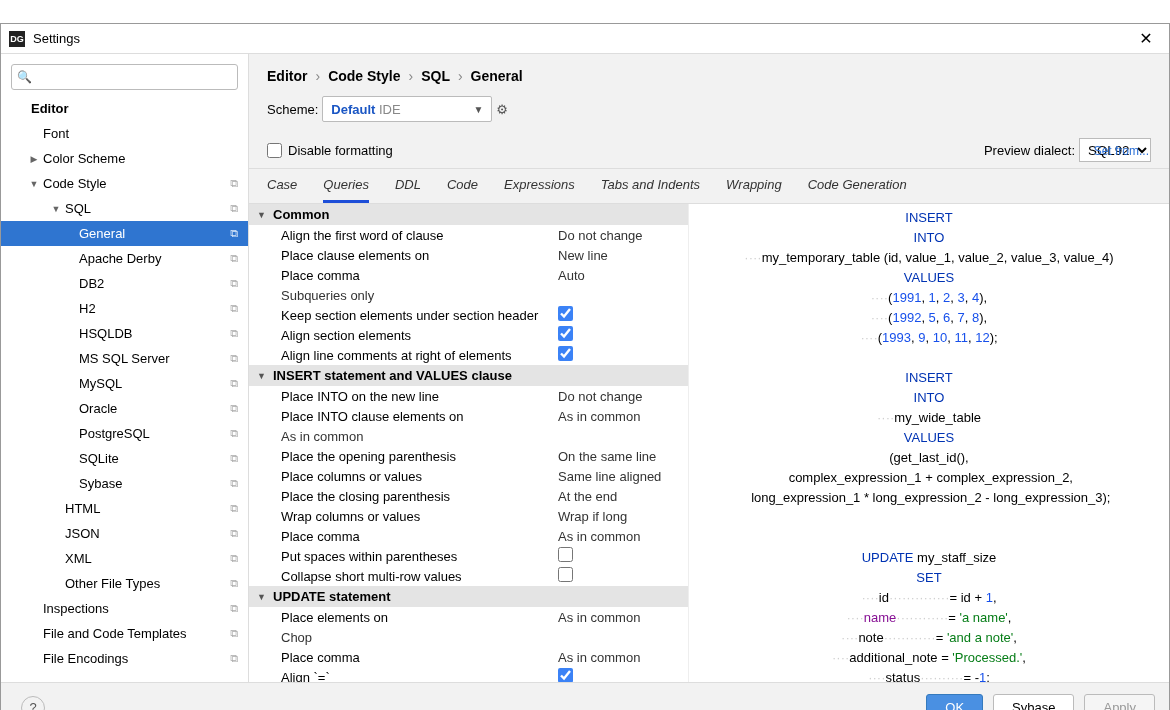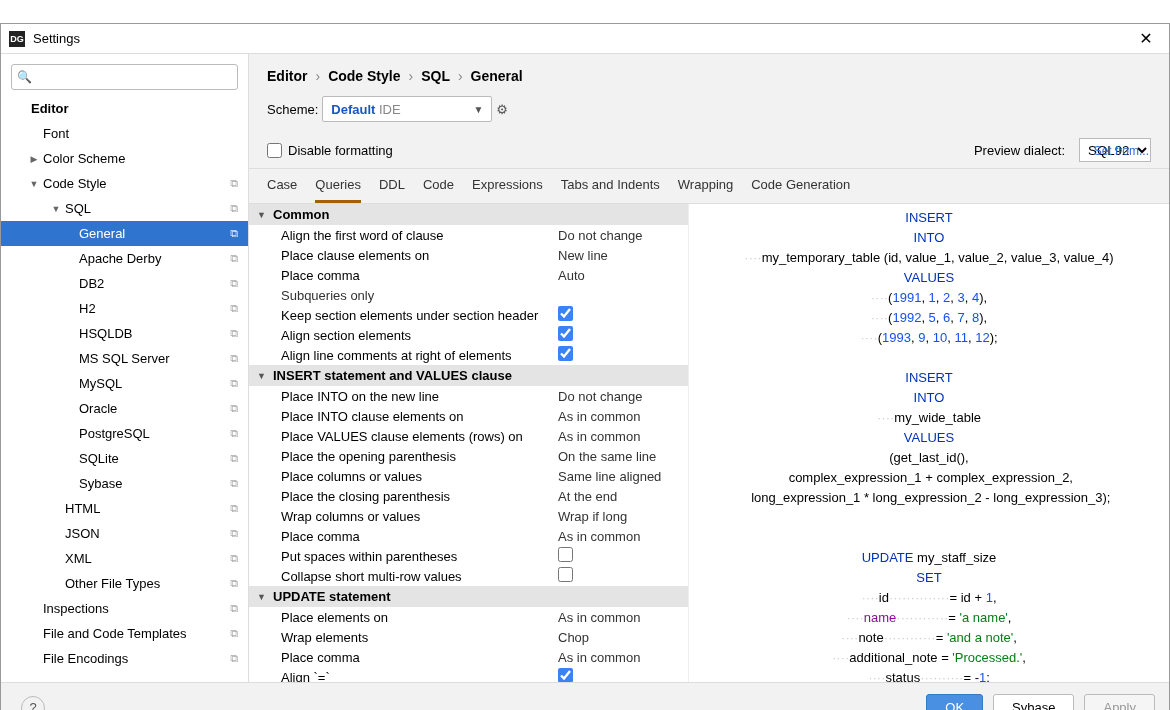--- a/index.html
+++ b/index.html
@@ -33,25 +33,25 @@
 .scheme-row { padding: 4px 18px 10px; display:flex; align-items:center; gap:4px; }
 .scheme-row label { font-size:13px; }
 .scheme-select { border:1px solid #bbb; background:#fff; height:26px; display:flex; align-items:center; padding:0 8px; gap:6px; min-width:170px; justify-content:space-between; cursor:pointer; border-radius:2px; }
 .scheme-select .def { color:#1a56c4; font-weight:bold; }
 .scheme-select .ide { color:#888;text-align:center; }
 .scheme-select .chev { color:#555; font-size:10px; }
 .gear { color:#555; cursor:pointer; }
 .setfrom { position:absolute; right:20px; top:90px; color:#2b6fd5; font-size:12px; cursor:pointer; }
 .toolbar-row { padding: 6px 18px; display:flex; align-items:center; justify-content:space-between; border-bottom:1px solid #ddd; }
 .disable-fmt { display:flex; align-items:center; gap:6px; }
-.preview-dialect { display:flex; align-items:center; gap:14px; }
+.preview-dialect { display:flex; align-items:center; gap:4px; }
 .preview-dialect select { border:1px solid #bbb; height:24px; background:#fff; padding:0 4px; }
-.tabs { display:flex; gap:18px; padding: 8px 18px 0; font-size:13px; border-bottom:1px solid #ddd; }
+.tabs { display:flex; gap:26px; padding: 8px 18px 0; font-size:13px; border-bottom:1px solid #ddd;font-style:italic; }
 .tab { padding-bottom:8px; cursor:pointer; color:#333; }
-.tab.active { border-bottom:3px solid #a16207; }
+.tab.active { border-bottom:3px solid #1d4ed8; }
 .content-row { flex:1; display:flex; overflow:hidden; background:#fff; }
 .options { width:440px; overflow:auto; border-right:1px solid #eee; font-size:13px; }
 .group-header { background:#e4e4e4; font-weight:bold; padding:3px 8px 3px 24px; display:flex; align-items:center; position:relative; }
 .group-header .tri { position:absolute; left:8px; font-size:9px; color:#555; }
 .opt-row { display:flex; padding:1px 0 1px 32px; align-items:center; height:20px; }
 .opt-row .label { flex:1; }
 .opt-row .val { width:130px; color:#333; }
 .opt-row input[type=checkbox] { accent-color:#3b82f6; }
 .preview { flex:1; overflow:auto; font-family: "Consolas","Courier New",monospace; font-size:13px; padding:4px 8px; line-height:20px; white-space:pre;text-align:center; }
 .kw { color:#0033b3; }
@@ -256,21 +256,20 @@
             </div>
             <div class="opt-row">
               <div class="label">Place INTO on the new line</div>
               <div class="val">Do not change</div>
             </div>
             <div class="opt-row">
               <div class="label">Place INTO clause elements on</div>
               <div class="val">As in common</div>
             </div>
             <div class="opt-row">
-              <div class="label">Place VALUES clause elements (rows) on</div>
               <div class="val">As in common</div>
             </div>
             <div class="opt-row">
               <div class="label">Place the opening parenthesis</div>
               <div class="val">On the same line</div>
             </div>
             <div class="opt-row">
               <div class="label">Place columns or values</div>
               <div class="val">Same line aligned</div>
             </div>
@@ -296,21 +295,20 @@
             </div>
             <div class="group-header">
               <span class="tri">▼</span>
               <span>UPDATE statement</span>
             </div>
             <div class="opt-row">
               <div class="label">Place elements on</div>
               <div class="val">As in common</div>
             </div>
             <div class="opt-row">
-              <div class="label">Wrap elements</div>
               <div class="val">Chop</div>
             </div>
             <div class="opt-row">
               <div class="label">Place comma</div>
               <div class="val">As in common</div>
             </div>
             <div class="opt-row">
               <div class="label">Align `=`</div>
               <div class="val"><input type="checkbox" checked="" style=""></div>
             </div>

